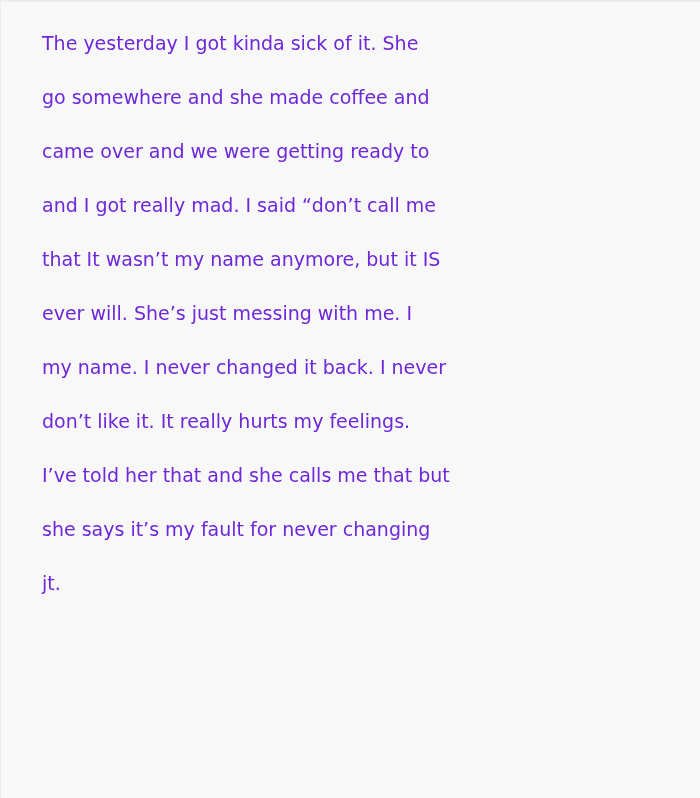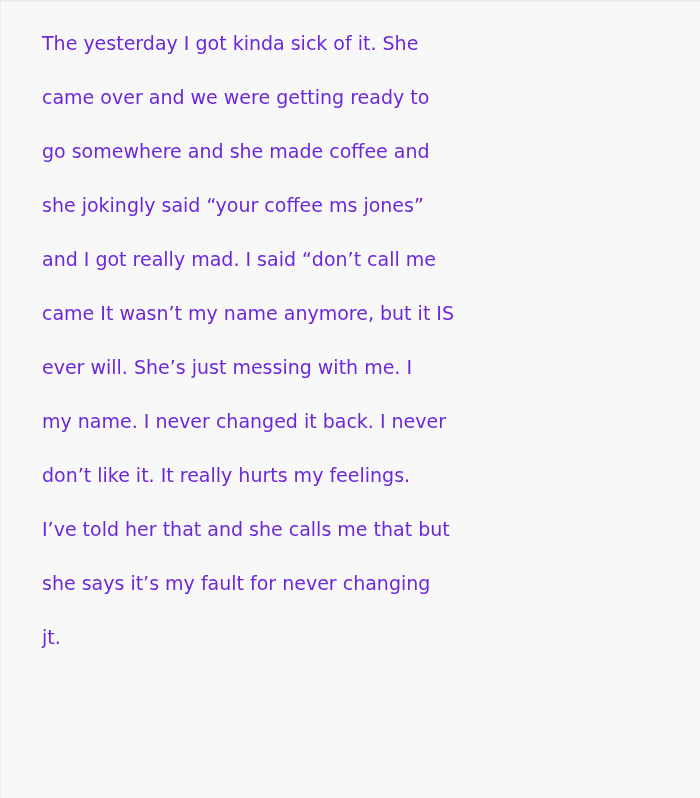--- a/index.html
+++ b/index.html
@@ -31,25 +31,24 @@
     white-space: pre;
     height: 54px;
   }
 </style>
 </head>
 <body>
 
 <div class="page">
   <div class="post-text">
     <div class="text-line">The yesterday I got kinda sick of it. She</div>
+    <div class="text-line">go somewhere and she made coffee and</div>
     <div class="text-line">came over and we were getting ready to</div>
-    <div class="text-line">go somewhere and she made coffee and</div>
-    <div class="text-line">she jokingly said “your coffee ms jones”</div>
     <div class="text-line">and I got really mad. I said “don’t call me</div>
-    <div class="text-line">came It wasn’t my name anymore, but it IS</div>
+    <div class="text-line">that It wasn’t my name anymore, but it IS</div>
     <div class="text-line">ever will. She’s just messing with me. I</div>
     <div class="text-line">my name. I never changed it back. I never</div>
     <div class="text-line">don’t like it. It really hurts my feelings.</div>
     <div class="text-line">I’ve told her that and she calls me that but</div>
     <div class="text-line">she says it’s my fault for never changing</div>
     <div class="text-line">jt.</div>
   </div>
 </div>
 
 </body></html>

